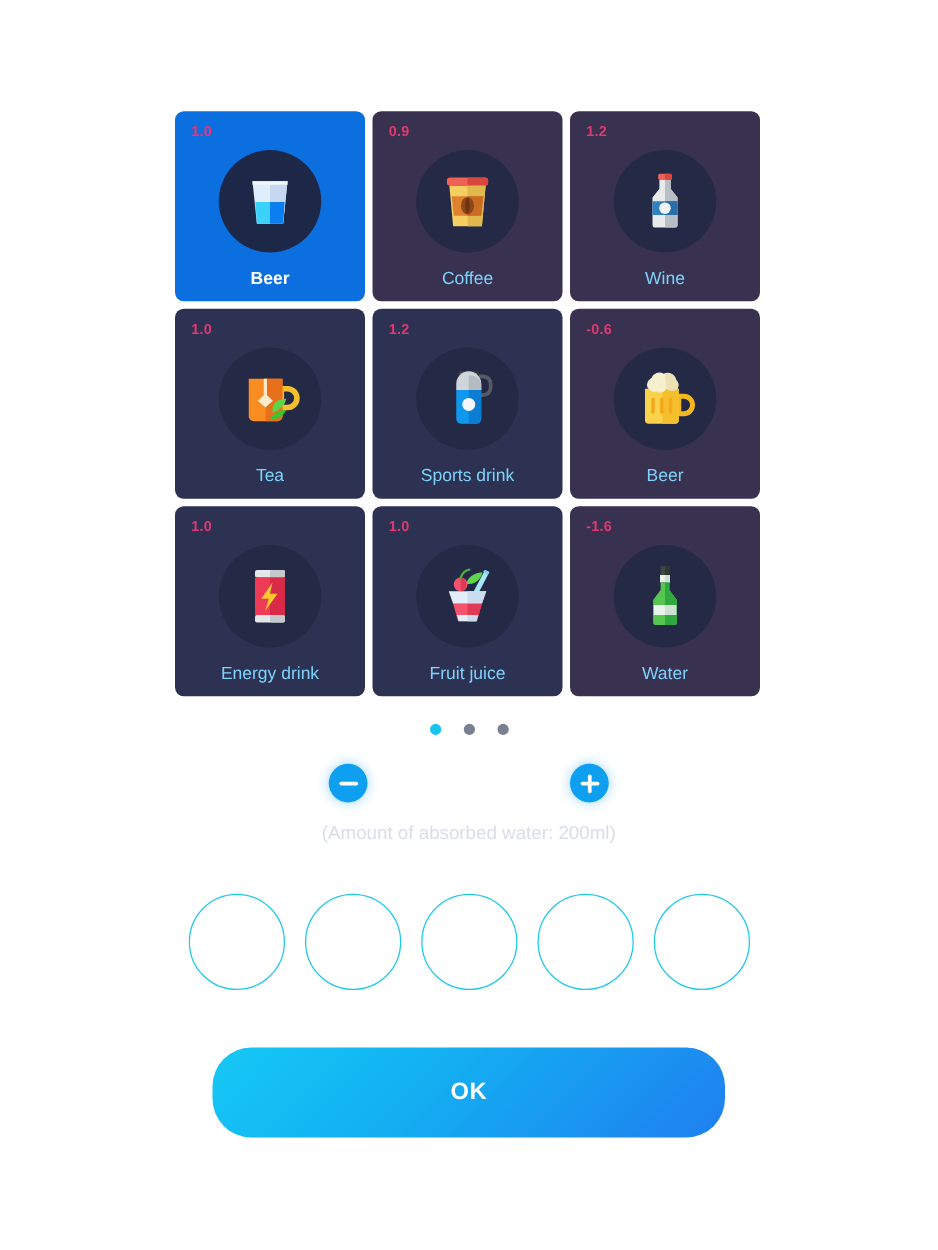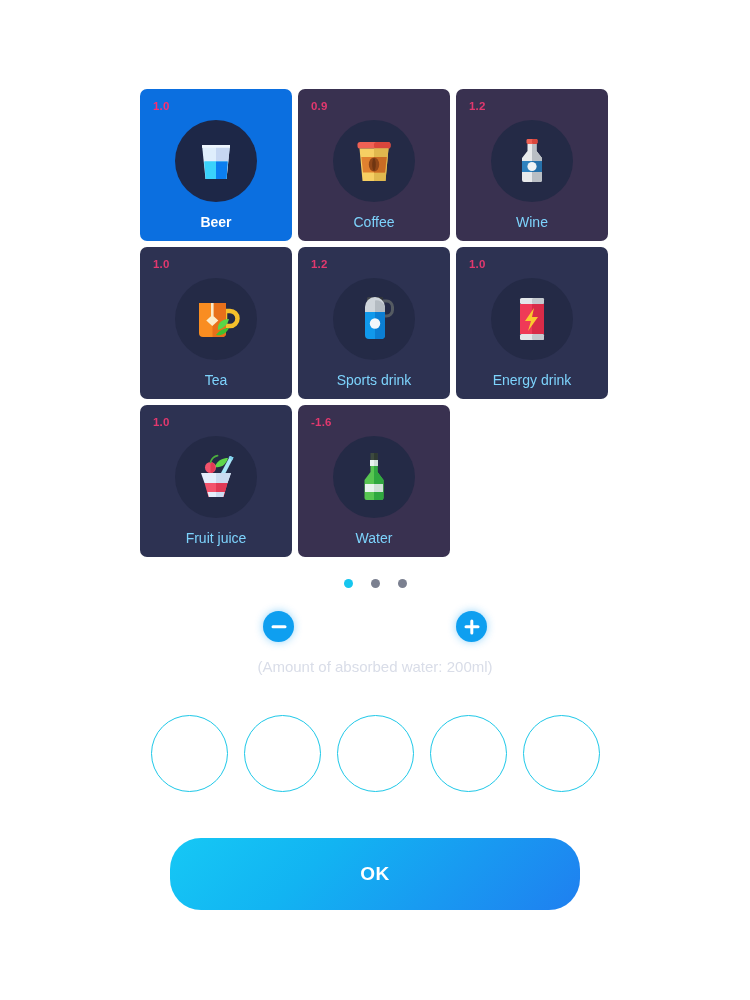--- a/index.html
+++ b/index.html
@@ -277,20 +277,38 @@
         <path d="M19 16 a9 9 0 0 1 20 0 v5 H19 Z" fill="#cfd5db"></path>
         <path d="M29 9.4 a9 9 0 0 1 10 6.6 v5 h-10 Z" fill="#b4bbc2"></path>
         <path d="M19 21 h20 v23 a4 4 0 0 1 -4 4 H23 a4 4 0 0 1 -4 -4 Z" fill="#1099ec"></path>
         <path d="M29 21 h10 v23 a4 4 0 0 1 -4 4 h-6 Z" fill="#0b7ed3"></path>
         <circle cx="29" cy="32.5" r="5.2" fill="#f4f7fa"></circle>
       </svg>
     </div>
     <span class="label">Sports drink</span>
   </div>
 
+  <div class="card tone-plum">
+    <span class="factor">-0.6</span>
+    <div class="icon-wrap">
+      <svg class="glyph" viewBox="0 0 56 56">
+        <path d="M39 26 h4 a7 7 0 0 1 0 14 h-4 Z" fill="none" stroke="#f5b91f" stroke-width="4"></path>
+        <path d="M12 20 h27 v25 a3 3 0 0 1 -3 3 H15 a3 3 0 0 1 -3 -3 Z" fill="#fbd24c"></path>
+        <path d="M26 20 h13 v25 a3 3 0 0 1 -3 3 H26 Z" fill="#f4bf2c"></path>
+        <g fill="#f6a81b">
+          <rect x="17" y="27" width="2.8" height="13" rx="1.3"></rect>
+          <rect x="24" y="27" width="2.8" height="13" rx="1.3"></rect>
+          <rect x="31" y="27" width="2.8" height="13" rx="1.3"></rect>
+        </g>
+        <path d="M14 19 a6.5 6.5 0 0 1 3-7.5 a7 7 0 0 1 10-3.5 a7 7 0 0 1 10 5 a6 6 0 0 1 1 7 c-2 2-6 2-9 0 c-1 3-5 4-8 2 c-2 1-5 0-7-3Z" fill="#f7f0cf"></path>
+        <path d="M28 8.5 a7 7 0 0 1 9 4.5 a6 6 0 0 1 1 7 c-2 2-6 2-9 0 Z" fill="#ece1b4"></path>
+      </svg>
+    </div>
+    <span class="label">Beer</span>
+  </div>
 
   <div class="card tone-navy">
     <span class="factor">1.0</span>
     <div class="icon-wrap">
       <svg class="glyph" viewBox="0 0 56 56">
         <rect x="16" y="7" width="24" height="6" rx="1.6" fill="#e3e7ea"></rect>
         <rect x="28" y="7" width="12" height="6" rx="1.6" fill="#c3c8cd"></rect>
         <rect x="16" y="43" width="24" height="6" rx="1.6" fill="#e3e7ea"></rect>
         <rect x="28" y="43" width="12" height="6" rx="1.6" fill="#c3c8cd"></rect>
         <rect x="16" y="13" width="24" height="30" fill="#ef3a57"></rect>

